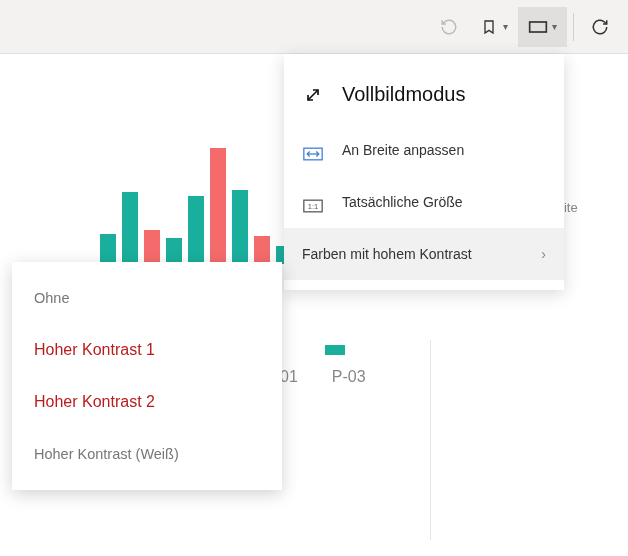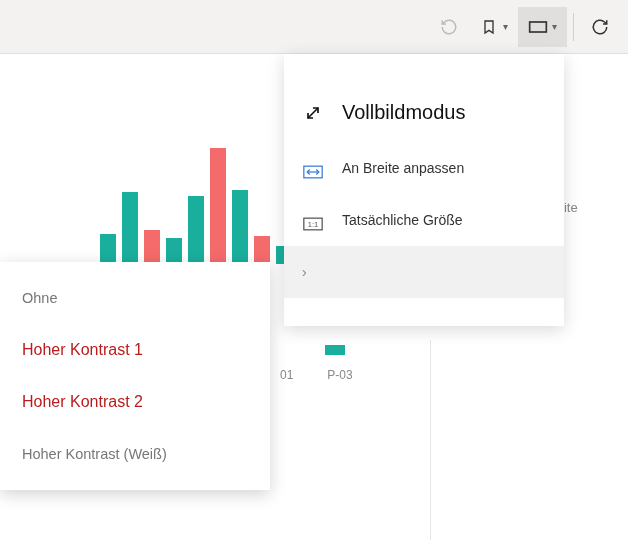--- a/index.html
+++ b/index.html
@@ -46,21 +46,21 @@
   .tb-icon { width: 20px; height: 20px; display:flex; align-items:center; justify-content:center; }
 
   
   .view-menu {
     position: absolute;
     top: 54px;
     left: 284px;
     width: 280px;
     background: #fff;
     box-shadow: 0 4px 16px rgba(0,0,0,0.15);
-    padding: 28px 0;
+    padding: 10px 0;
     z-index: 10;
   }
   .vm-item {
     display: flex;
     align-items: center;
     height: 52px;
     padding: 0 18px;
     cursor: pointer;
     font-size: 14px;
     color: #333;
@@ -75,21 +75,21 @@
   }
   .vm-item.selected { background: #f1f1f1; }
   .vm-item.selected .vm-label { margin-left: 0; }
   .vm-item .vm-label { flex: 1; }
   .vm-item .vm-arrow { color: #888; font-size: 14px; }
 
   
   .contrast-menu {
     position: absolute;
     top: 262px;
-    left: 0;
+    left: 12px;
     width: 270px;
     background: #fff;
     box-shadow: 0 4px 16px rgba(0,0,0,0.18);
     padding: 10px 0;
     z-index: 20;
   }
   .cm-item {
     height: 52px;
     display: flex;
     align-items: center;
@@ -116,21 +116,21 @@
   .bar { width: 16px; }
   .bar.t { background: #1aaf9c; }
   .bar.r { background: #f56b6b; }
 
   .axis-labels {
     position: absolute;
     top: 368px;
     left: 280px;
     display: flex;
     gap: 34px;
-    font-size: 12px;
+    font-size: 16px;
     color: #888;
   }
 
   
   .side-frag {
     position: absolute;
     right: 0; top: 100px;
     width: 80px;
     color: #888;
     font-size: 13px;
@@ -242,20 +242,21 @@
   <div class="vm-item">
     <span class="vm-icon">
       <svg width="20" height="14" viewBox="0 0 24 16">
           <rect x="1" y="1" width="22" height="14" fill="none" stroke="#555" stroke-width="1.5"></rect>
           <text x="12" y="12" text-anchor="middle" font-size="9" fill="#555" font-family="Arial">1:1</text>
         </svg>
     </span>
     <span class="vm-label">Tatsächliche Größe</span>
   </div>
   <div class="vm-item selected">
+    <span class="vm-label" style="margin-left:0">Farben mit hohem Kontrast</span>
     <span class="vm-arrow">›</span>
   </div>
 </div>
 
 <div class="contrast-menu">
   <div class="cm-item">
     <span>Ohne</span>
   </div>
   <div class="cm-item strong">
     <span>Hoher Kontrast 1</span>

